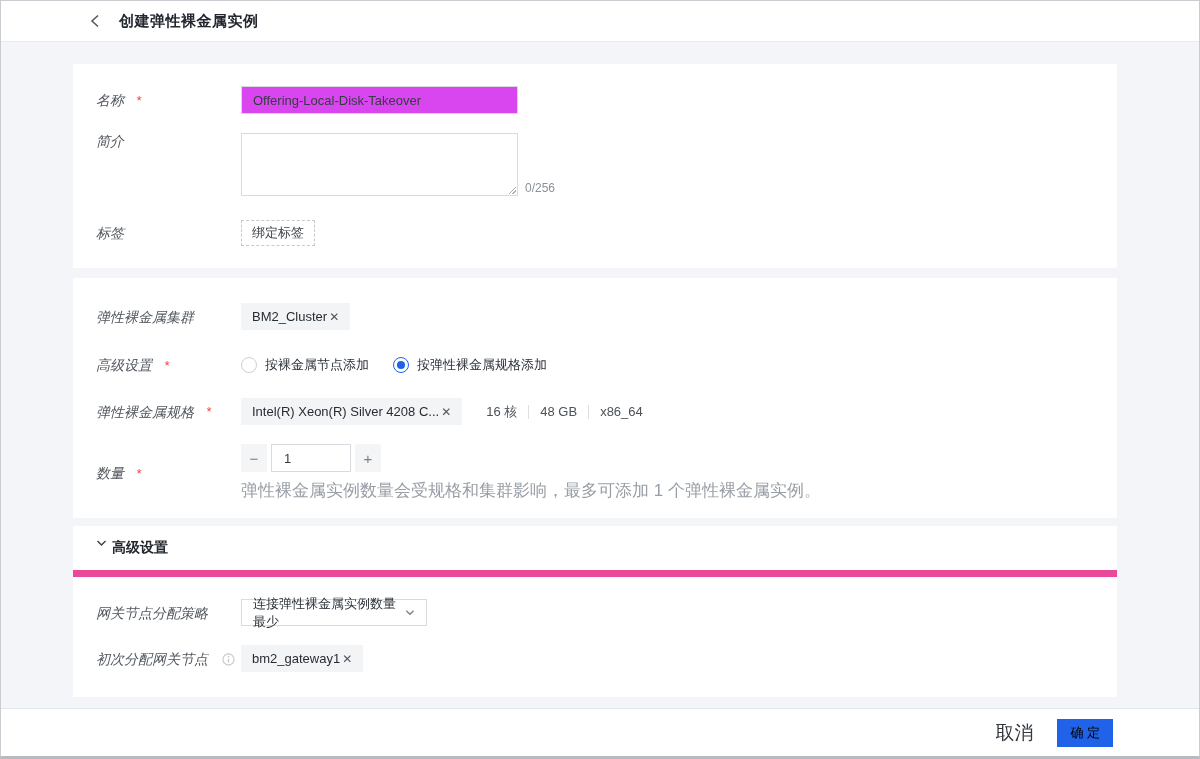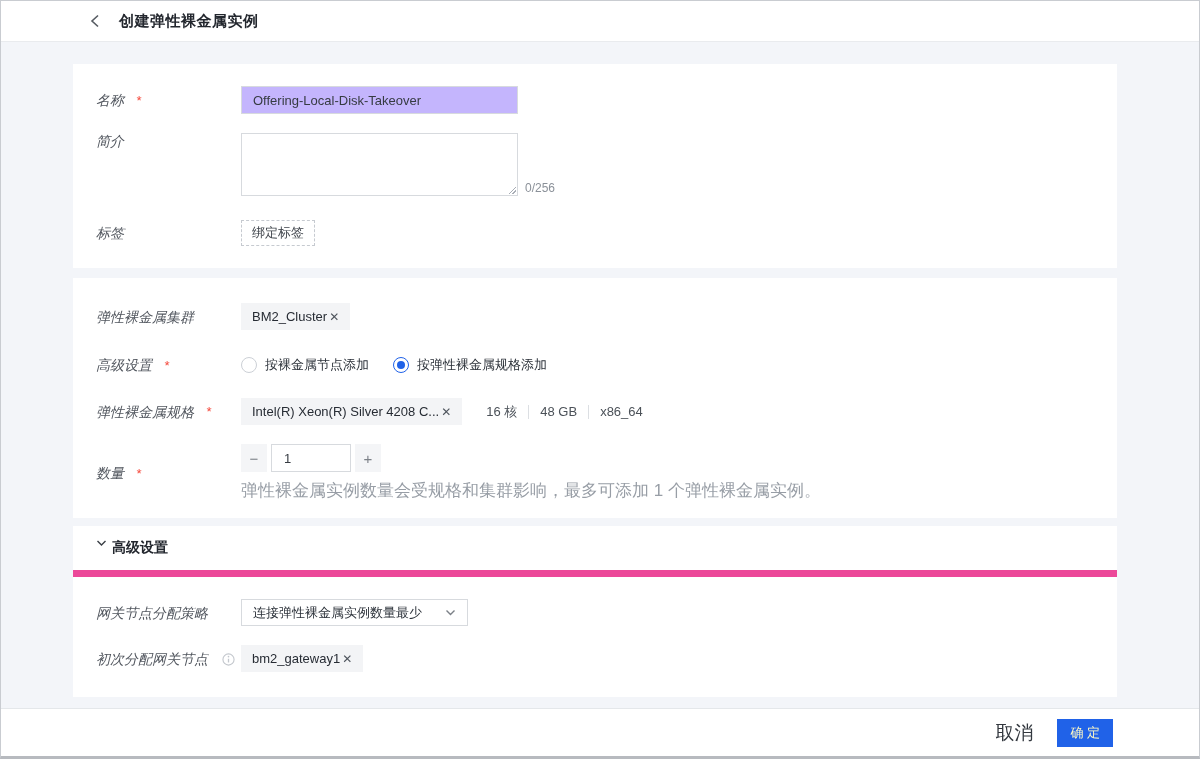--- a/index.html
+++ b/index.html
@@ -25,21 +25,21 @@
   .form-row { display:flex; }
   .label-col { width:145px; flex:none; font-size:14px; color:#51565e; display:flex;
                align-items:flex-start; gap:12px; line-height:16px;font-style:italic; }
   .v-center { align-items:center; }
   .req { color:#f5483b; font-size:13px; line-height:14px; padding-top:1px; }
   .control-col { flex:1; min-width:0; }
 
   .mb19 { margin-bottom:19px; } .mb24 { margin-bottom:24px; } .mb26 { margin-bottom:26px; }
 
   .text-input { width:277px; height:28px; border:1px solid #d7dade; padding:12px 11px;
-                font-size:13px; color:#363b42; outline:none; background:#c4b5fd;
+                font-size:13px; color:#363b42; outline:none; background:#d946ef;
                 font-family:"Liberation Sans","DejaVu Sans",sans-serif; }
   .textarea-wrap { display:flex; align-items:flex-end; gap:7px; }
   .ta-outer { position:relative; }
   .desc-textarea { width:277px; height:63px; border:1px solid #d7dade; resize:none;
                    padding:6px 10px; font-size:13px; color:#363b42; outline:none; display:block;
                    font-family:"Liberation Sans","DejaVu Sans",sans-serif; }
   .resize-handle { position:absolute; right:2px; bottom:2px; width:9px; height:9px; pointer-events:none;
      background:linear-gradient(135deg, transparent 0 56%, #a9aeb6 56% 64%, transparent 64% 76%, #a9aeb6 76% 84%, transparent 84%); }
   .counter { font-size:12px; color:#8b9199; padding-bottom:1px; }
 
@@ -66,31 +66,31 @@
   .step-btn { width:26px; height:28px; background:#f4f5f7; border:none; font-size:15px; color:#7b8087;
               display:flex; align-items:center; justify-content:center; cursor:pointer; font-family:inherit; }
   .qty-input { width:80px; height:28px; border:1px solid #d7dade; padding:0 12px; font-size:13px;
                color:#363b42; outline:none; font-family:inherit; }
   .hint { margin-top:7px; font-size:17px; color:#989ea6; }
 
   .adv-header { display:flex; align-items:flex-start; gap:5px; padding:13px 23px; font-size:14px;
                 font-weight:bold; color:#23272e; border-bottom:7px solid #ec4899; cursor:pointer; }
   .card-pad3 { padding:22px 23px 25px 23px; }
 
-  .select-box { width:227px; height:27px; border:1px solid #d7dade; display:flex; align-items:center;
+  .select-box { width:186px; height:27px; border:1px solid #d7dade; display:flex; align-items:center;
                 justify-content:space-between; padding:0 11px; font-size:13px; color:#2b3139;
                 cursor:pointer; background:#fff; }
 
   .info-icon { display:inline-flex; margin-left:2px; margin-top:1px; }
 
   
   .footer { height:48px; background:#fff; border-top:1px solid #e4e7ea; display:flex; align-items:center;
             justify-content:flex-end; gap:24px; padding-right:86px; flex:none; }
   .btn-text { font-size:19px; color:#33383f; background:none; border:none; cursor:pointer; font-family:inherit; }
-  .btn-primary { background:#2062e8; color:#fef9c3; font-size:13px; border:none; height:28px;
+  .btn-primary { background:#2062e8; color:#000000; font-size:13px; border:none; height:28px;
                  padding:0 13px; cursor:pointer; font-family:inherit; }
 </style>
 </head>
 <body>
 
 <div class="page">
 
   <div class="header">
     <span class="back-btn">
       <svg width="10" height="14" viewBox="0 0 10 14">

